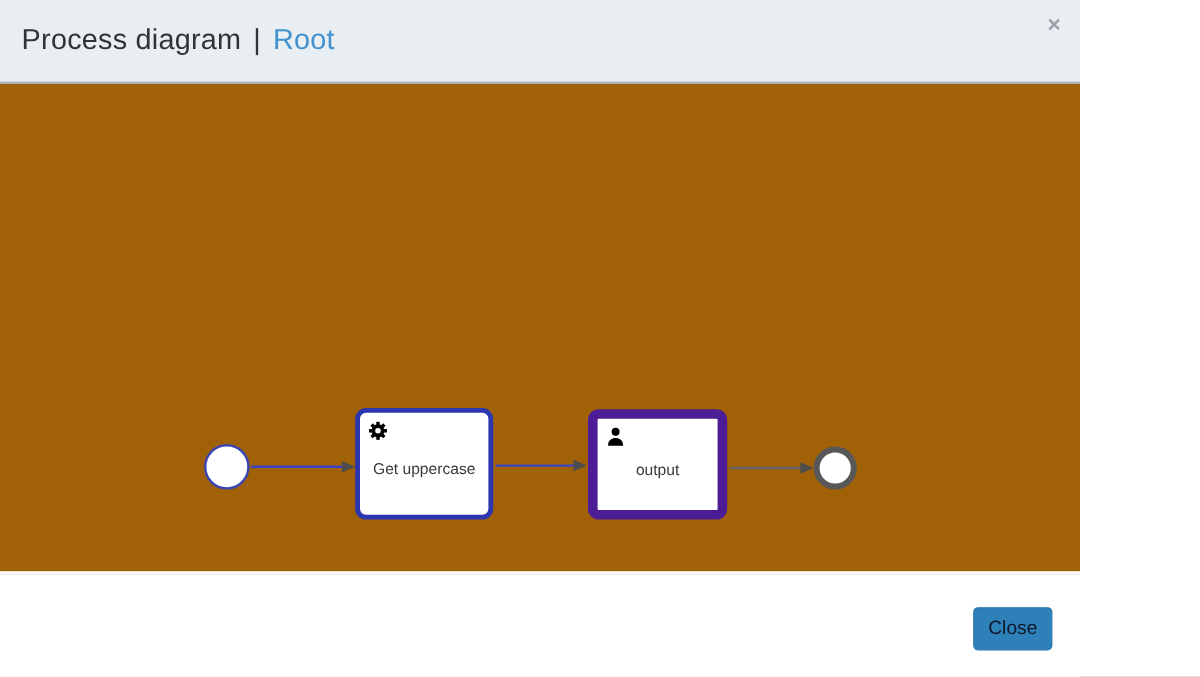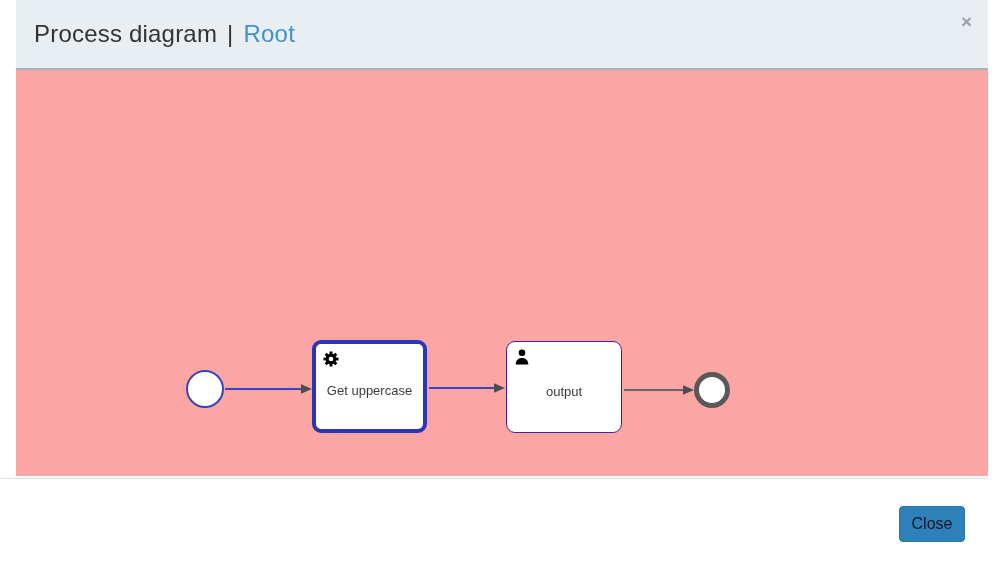--- a/index.html
+++ b/index.html
@@ -4,24 +4,23 @@
 <style>
   * { margin: 0; padding: 0; box-sizing: border-box; }
   html, body { width: 1000px; height: 564px; }
   body {
     font-family: "Liberation Sans", "DejaVu Sans", sans-serif;
     background: #ffffff;
     overflow: hidden;
   }
   .modal {
     position: relative;
-    width: 988px;
+    width: 900px;
     height: 564px;
     background: #ffffff;
-    padding-left: 16px;
   }
   
   .modal-header {
     position: relative;
     height: 70px;
     background: #e9eef3;
     border-bottom: 2px solid #a9b2ba;
     display: flex;
     align-items: center;
     padding: 0 18px;
@@ -45,21 +44,21 @@
     font-size: 19px;
     font-weight: 700;
     color: #9aa1a8;
     line-height: 1;
     cursor: pointer;
   }
   
   .modal-body {
     position: relative;
     height: 406px;
-    background: #fca5a5;
+    background: #a16207;
   }
   .flow-svg {
     position: absolute;
     left: 0; top: 0;
     width: 1000px;
     height: 564px;
     pointer-events: none;
   }
   .event-circle {
     position: absolute;
@@ -85,21 +84,21 @@
     justify-content: center;
   }
   .task-service {
     left: 296px; top: 270px;
     width: 115px; height: 93px;
     border: 4px solid #2c36b1;
   }
   .task-user {
     left: 490px; top: 271px;
     width: 116px; height: 92px;
-    border: 1px solid #4c1d95;
+    border: 8px solid #4c1d95;
   }
   .task-label {
     font-size: 13px;
     color: #3a3a3a;
     margin-top: 8px;
   }
   .task-icon {
     position: absolute;
     left: 6px; top: 6px;
     width: 18px; height: 18px;

